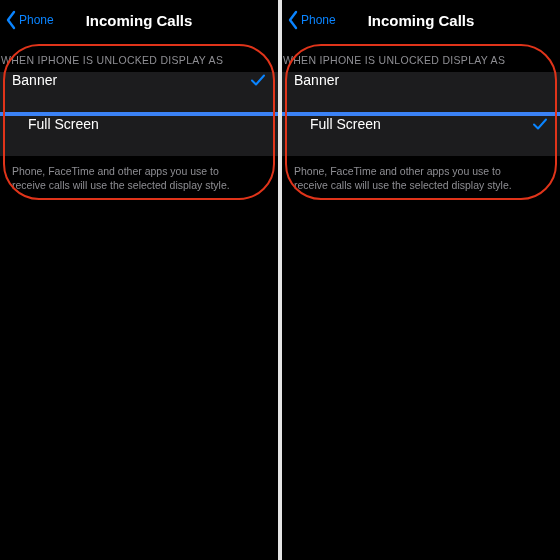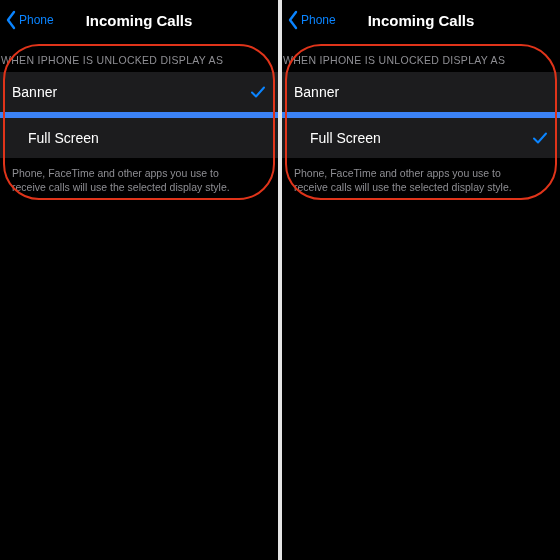--- a/index.html
+++ b/index.html
@@ -55,29 +55,28 @@
     font-size: 10.5px;
     color: #8e8e93;
     letter-spacing: 0.3px;
     padding: 14px 12px 6px 1px;
     text-transform: uppercase;
   }
   .row {
     background: #1c1c1e;
     height: 40px;
     display: flex;
-    align-items: center;
     justify-content: space-between;
     padding: 0 12px;
     font-size: 14px;
     color: #fff;
     cursor: pointer;
   }
   .row + .row {
-    border-top: 6px solid #3b82f6;
+    border-top: 4px solid #3b82f6;
     padding-left: 28px;
   }
   .check {
     color: #0a84ff;
     width: 16px;
     height: 16px;
   }
   .footer {
     font-size: 10.5px;
     color: #8e8e93;

